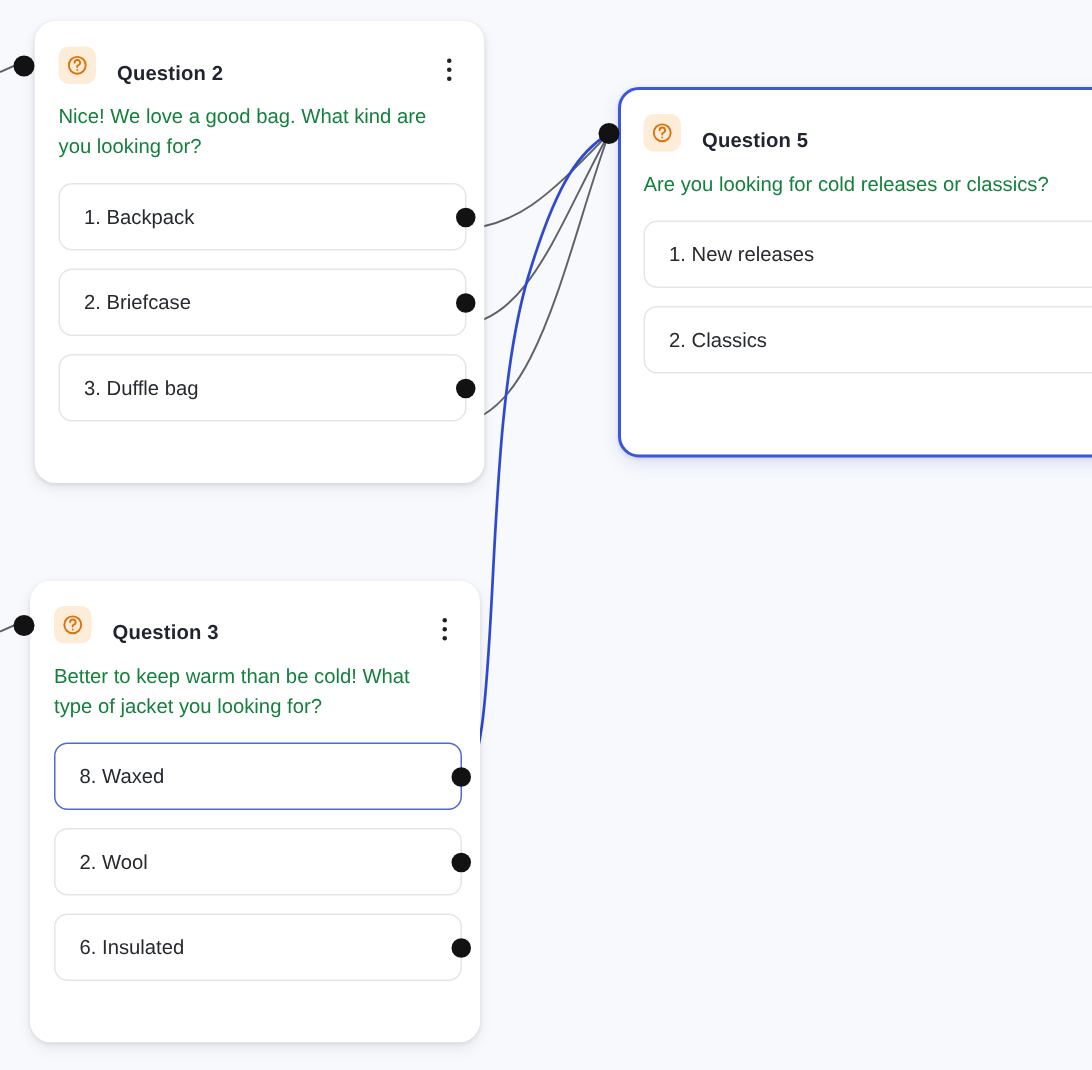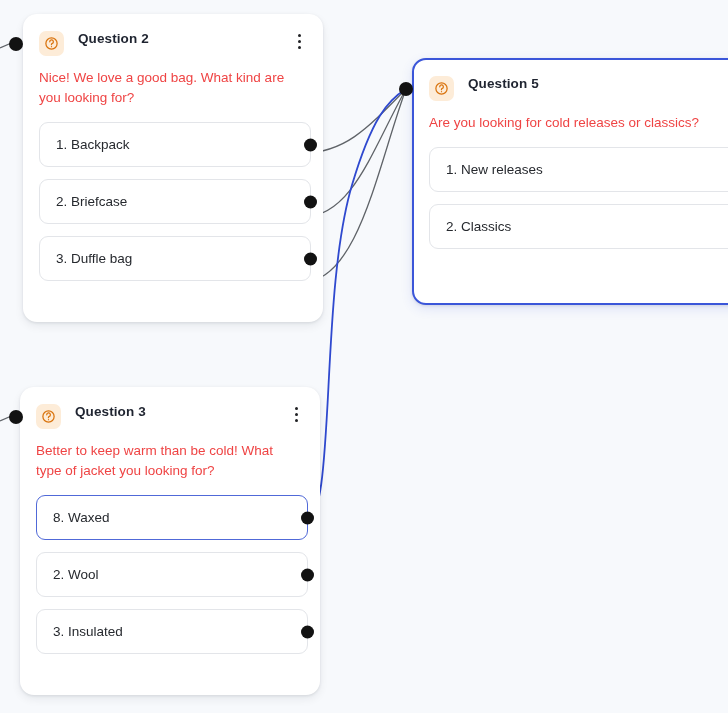--- a/index.html
+++ b/index.html
@@ -36,21 +36,21 @@
     z-index: 2;
     box-sizing: border-box;
     border: 1px solid transparent;
   }
   .node.selected {
     border: 2px solid #3b56d9;
     box-shadow: 0 1px 3px rgba(16,24,40,.10), 0 4px 12px rgba(59,86,217,.13);
   }
   .node-header {
     display: flex;
-    align-items: flex-start;
+    align-items: flex-end;
     padding: 16px 14px 0 15px;
     box-sizing: border-box;
   }
   .q-icon {
     width: 25px;
     height: 25px;
     border-radius: 7px;
     background: #fdecd8;
     display: flex;
     align-items: center;
@@ -80,21 +80,21 @@
   .menu-dots i {
     width: 3px;
     height: 3px;
     border-radius: 50%;
     background: #202124;
     display: block;
   }
   .node-prompt {
     font-size: 13.5px;
     line-height: 20px;
-    color: #ef4444;
+    color: #15803d;
     padding: 12px 24px 0 15px;
     box-sizing: border-box;
   }
   .options {
     padding: 14px 11px 16px 15px;
     box-sizing: border-box;
   }
   .option {
     position: relative;
     height: 45px;
@@ -215,21 +215,21 @@
     <div class="options">
       <div class="option selected">
         <span class="option-label">8. Waxed</span>
         <span class="port out"></span>
       </div>
       <div class="option">
         <span class="option-label">2. Wool</span>
         <span class="port out"></span>
       </div>
       <div class="option">
-        <span class="option-label">3. Insulated</span>
+        <span class="option-label">6. Insulated</span>
         <span class="port out"></span>
       </div>
     </div>
   </div>
   <span class="port in-left" id="port-q3-in"></span>
 
   <div class="node selected" id="node-q5">
     <div class="node-header">
       <span class="q-icon">
         <svg width="15" height="15" viewBox="0 0 24 24" fill="none" stroke="#d9730d" stroke-width="2">

